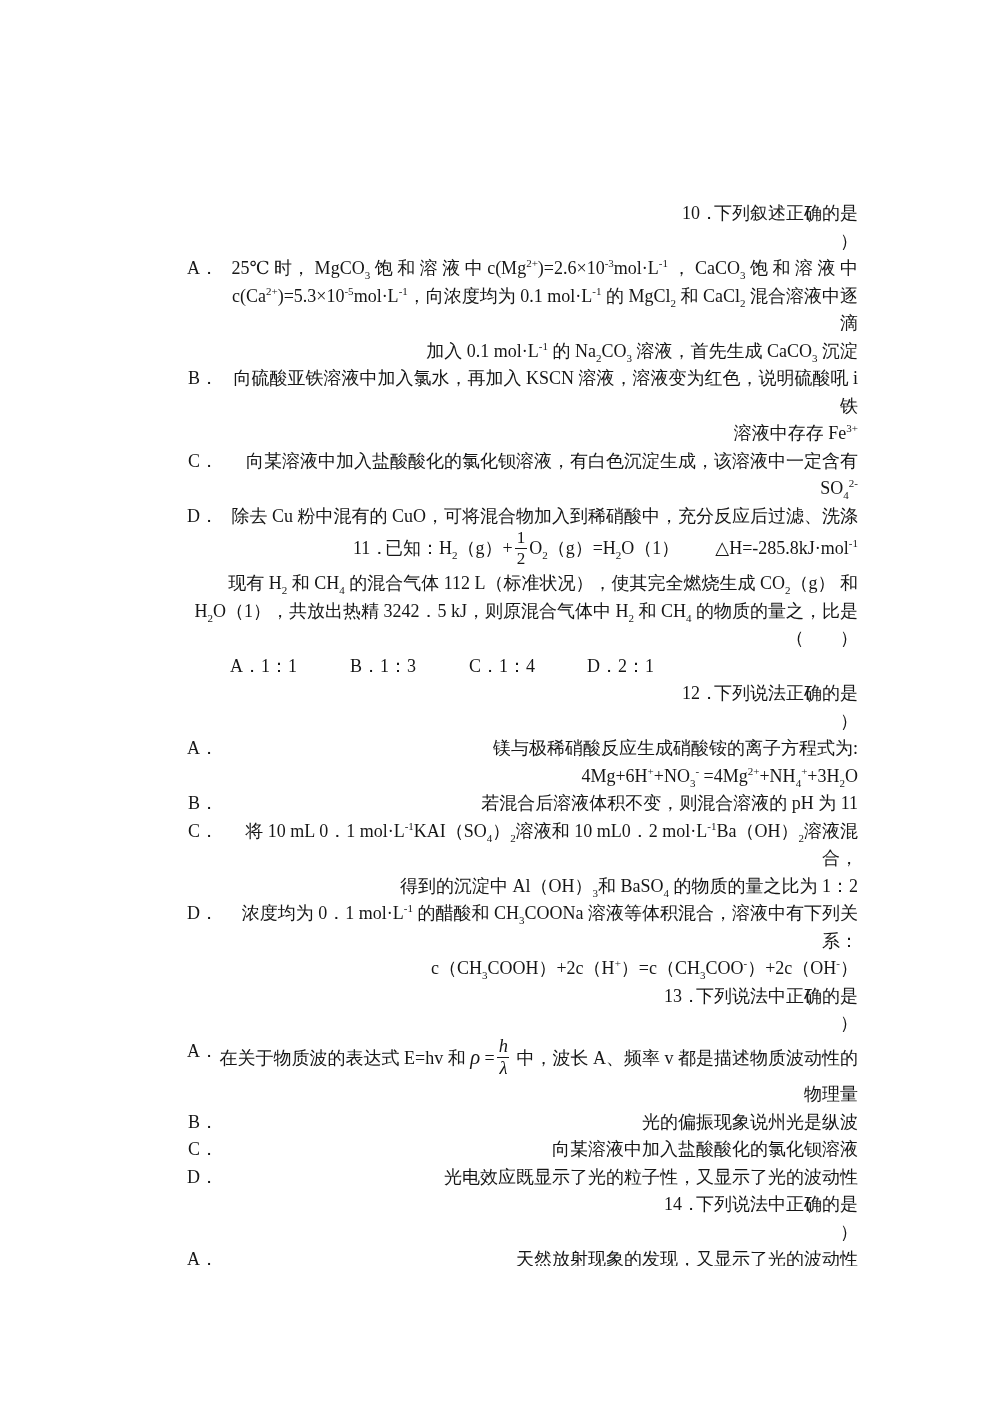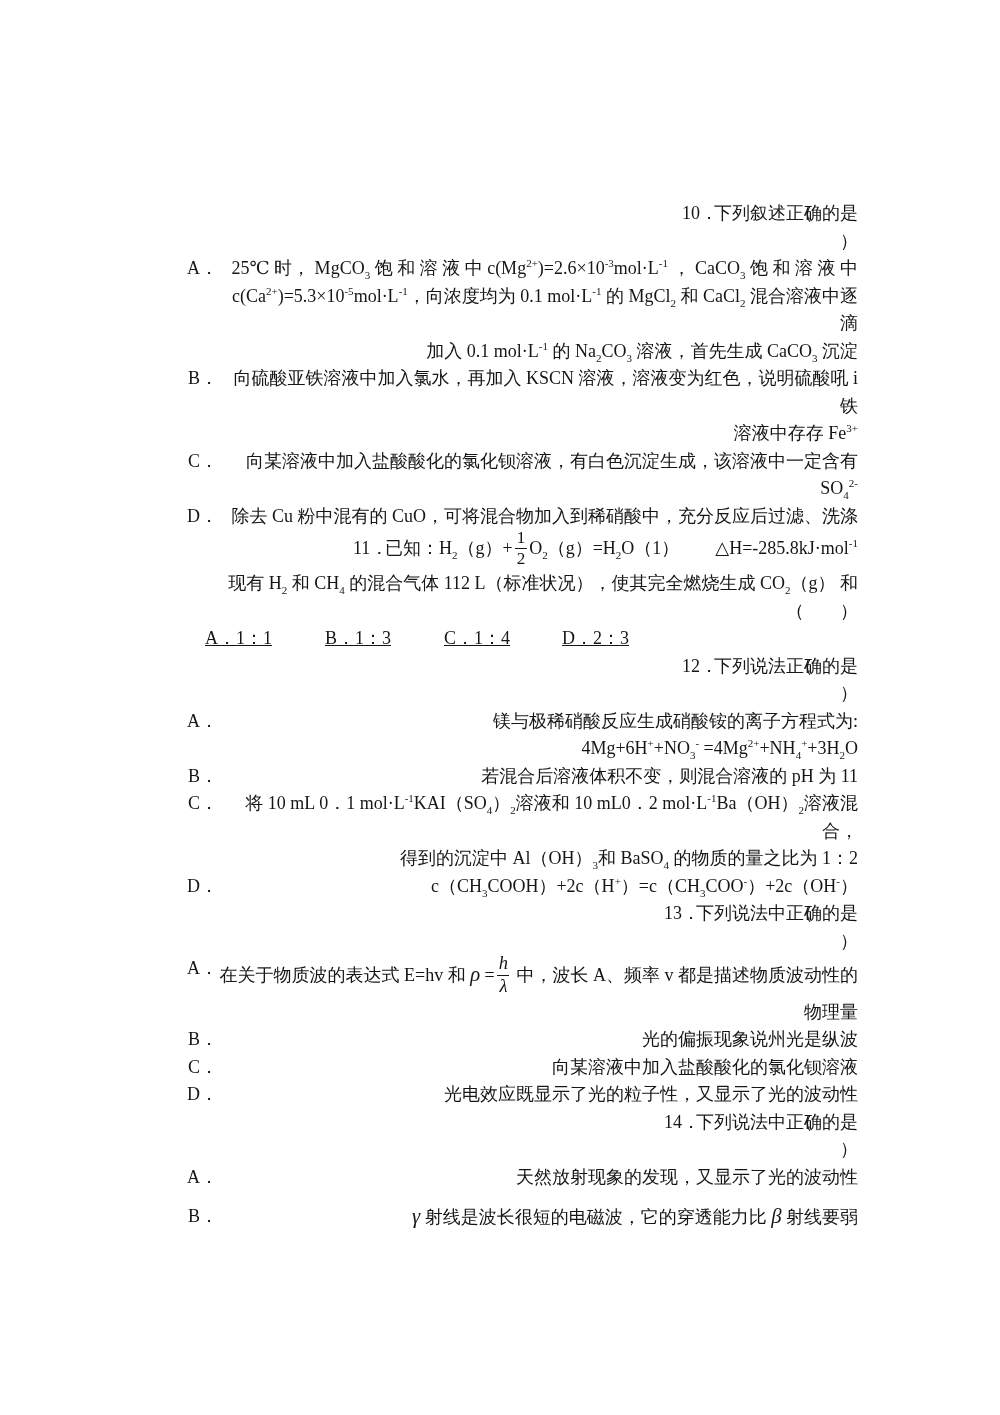--- a/index.html
+++ b/index.html
@@ -18,21 +18,21 @@
   }
   .qrow{position:relative;}
   .qnum{display:inline-block;width:32px;}
   .openparen{position:absolute;left:642px;top:0;}
   .cpline{margin-left:27px;}
   .opt{display:flex;margin-left:32px;}
   .optlabel{flex:0 0 33px;}
   .optbody{flex:1;}
   .optline{}
   .pline{}
-  .optrow{display:flex;text-decoration:underline;}
+  .optrow{margin-left:25px;display:flex;}
   .choice{width:119px;}
   sub{font-size:11px;line-height:0;}
   sup{font-size:11px;line-height:0;}
   .frac{
     display:inline-flex;flex-direction:column;align-items:center;
     vertical-align:middle;line-height:1.15;font-size:0.95em;
     margin:0 2px;transform:translateY(-2px);
   }
   .frac .den{border-top:1.4px solid #161616;padding:0 2px;}
   .frac .num{padding:0 2px;}
@@ -73,26 +73,27 @@
         <span class="optlabel">D．</span>
         <div class="optbody">
           <div class="optline">除去 Cu 粉中混有的 CuO，可将混合物加入到稀硝酸中，充分反应后过滤、洗涤</div>
         </div>
       </div>
       <div class="qrow"><span class="qnum">11．</span><span class="qtitle">已知：H<sub>2</sub>（g）+<span class="frac">
             <span class="num">1</span>
             <span class="den">2</span>
           </span>O<sub>2</sub>（g）=H<sub>2</sub>O（1）　　△H=-285.8kJ·mol<sup>-1</sup></span></div>
       <div class="pline" style="margin-left: 44px;">现有 H<sub>2</sub> 和 CH<sub>4</sub> 的混合气体 112 L（标准状况），使其完全燃烧生成 CO<sub>2</sub>（g） 和</div>
+      <div class="pline" style="margin-left: 32px;">H<sub>2</sub>O（1），共放出热精  3242．5 kJ，则原混合气体中 H<sub>2</sub> 和 CH<sub>4</sub> 的物质的量之，比是</div>
       <div class="pline" style="margin-left: 199px;">（　　）</div>
       <div class="optrow">
         <span class="choice">A．1：1</span>
         <span class="choice">B．1：3</span>
         <span class="choice">C．1：4</span>
-        <span class="choice">D．2：3</span>
+        <span class="choice">D．2：1</span>
       </div>
       <div class="qrow"><span class="qnum">12．</span><span class="qtitle">下列说法正确的是</span><span class="openparen">（</span></div>
       <div class="cpline">）</div>
       <div class="opt">
         <span class="optlabel">A．</span>
         <div class="optbody">
           <div class="optline">镁与极稀硝酸反应生成硝酸铵的离子方程式为:</div>
         </div>
       </div>
       <div class="pline" style="margin-left: 72px;">4Mg+6H<sup>+</sup>+NO<sub>3</sub><sup>-</sup> =4Mg<sup>2+</sup>+NH<sub>4</sub><sup>+</sup>+3H<sub>2</sub>O</div>
@@ -105,20 +106,21 @@
       <div class="opt">
         <span class="optlabel">C．</span>
         <div class="optbody">
           <div class="optline">将 10 mL 0．1 mol·L<sup>-1</sup>KAI（SO<sub>4</sub>）<sub>2</sub>溶液和 10 mL0．2 mol·L<sup>-1</sup>Ba（OH）<sub>2</sub>溶液混合，</div>
           <div class="optline">得到的沉淀中 Al（OH）<sub>3</sub>和 BaSO<sub>4</sub> 的物质的量之比为 1：2</div>
         </div>
       </div>
       <div class="opt">
         <span class="optlabel">D．</span>
         <div class="optbody">
+          <div class="optline">浓度均为 0．1 mol·L<sup>-1</sup> 的醋酸和 CH<sub>3</sub>COONa 溶液等体积混合，溶液中有下列关系：</div>
           <div class="optline">c（CH<sub>3</sub>COOH）+2c（H<sup>+</sup>）=c（CH<sub>3</sub>COO<sup>-</sup>）+2c（OH<sup>-</sup>）</div>
         </div>
       </div>
       <div class="qrow"><span class="qnum">13．</span><span class="qtitle">下列说法中正确的是</span><span class="openparen">（</span></div>
       <div class="cpline">）</div>
       <div class="opt">
         <span class="optlabel">A．</span>
         <div class="optbody">
           <div class="optline">在关于物质波的表达式 E=hv 和 <span class="it">ρ</span> =<span class="frac fi">
               <span class="num">h</span>

